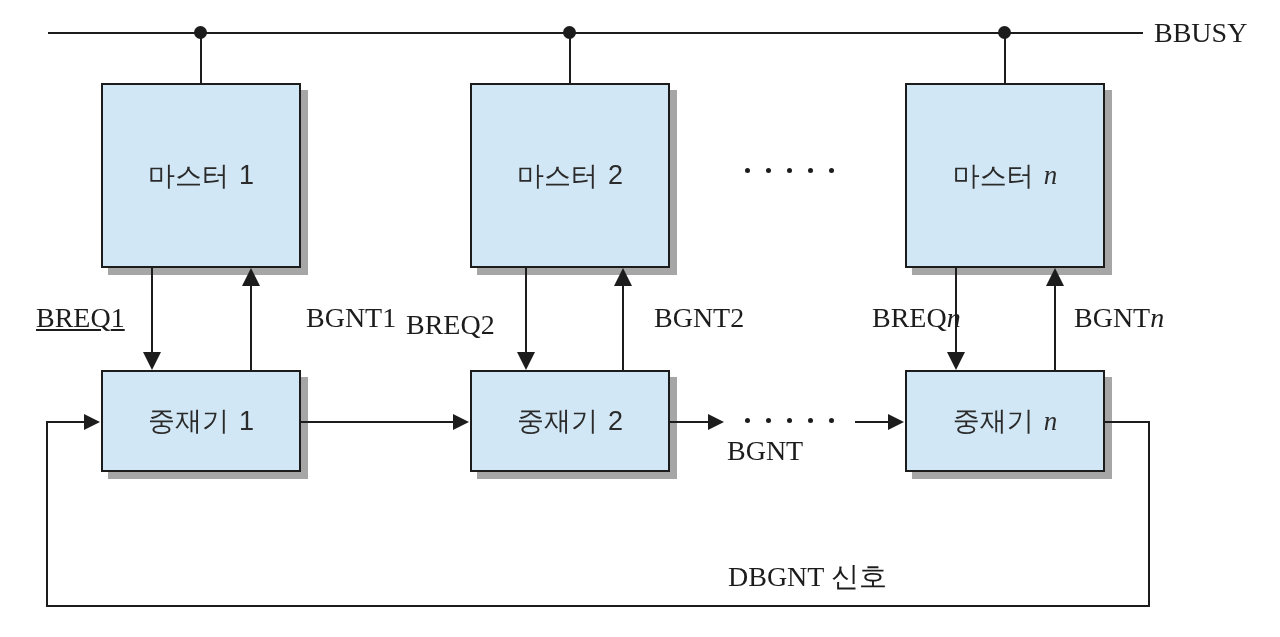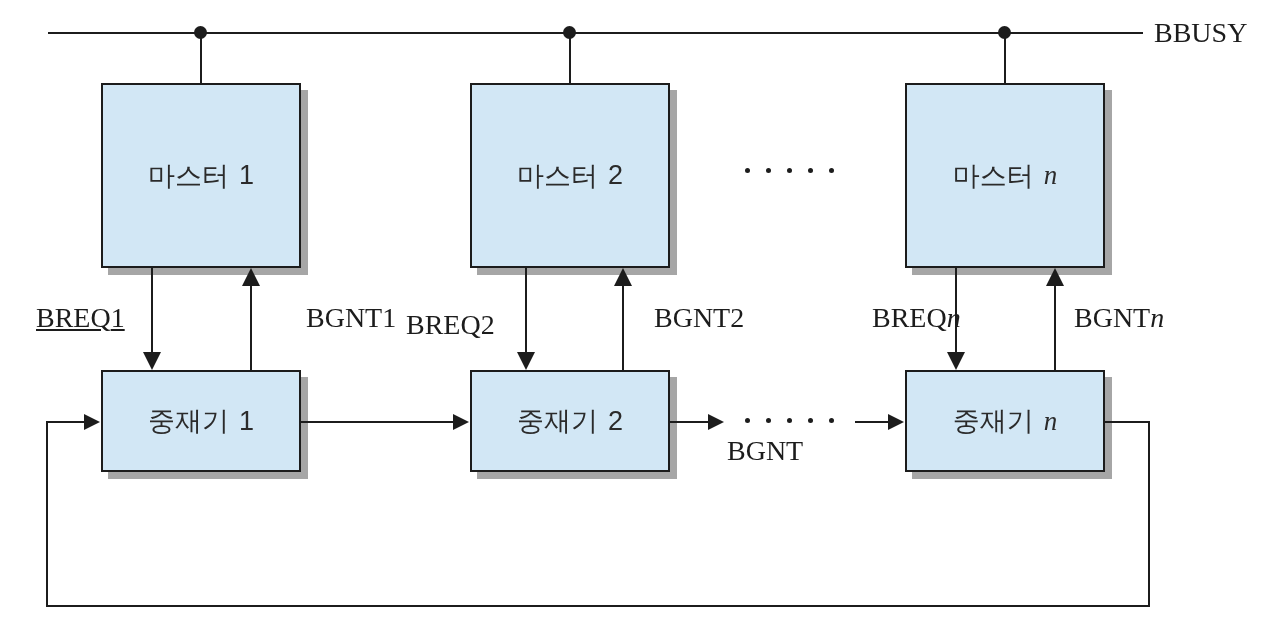--- a/index.html
+++ b/index.html
@@ -154,14 +154,15 @@
   <div class="hline" style="left:855px;top:421px;width:34px;"></div>
   <div class="arr-right" style="left:888px;top:414px;"></div>
 
   <div class="hline" style="left:1104px;top:421px;width:46px;"></div>
   <div class="vline" style="left:1148px;top:421px;height:186px;"></div>
   <div class="hline" style="left:46px;top:605px;width:1104px;"></div>
   <div class="vline" style="left:46px;top:421px;height:186px;"></div>
   <div class="hline" style="left:46px;top:421px;width:39px;"></div>
   <div class="arr-right" style="left:84px;top:414px;"></div>
 
+  <div class="sig" style="left:728px;top:562px;">DBGNT 신호</div>
 
 </div>
 
 </body></html>

